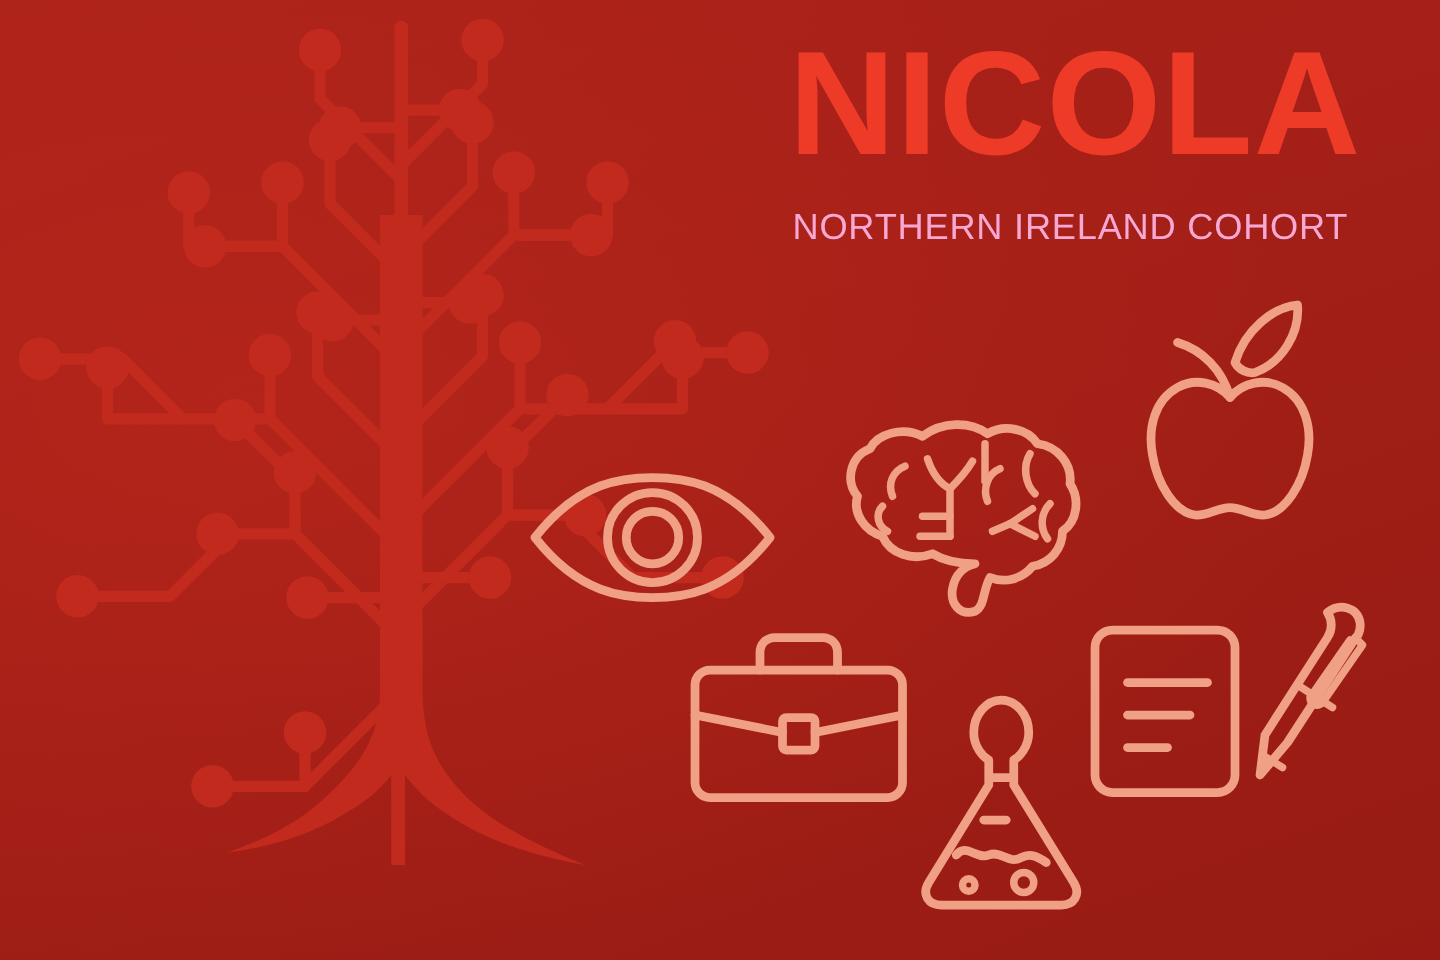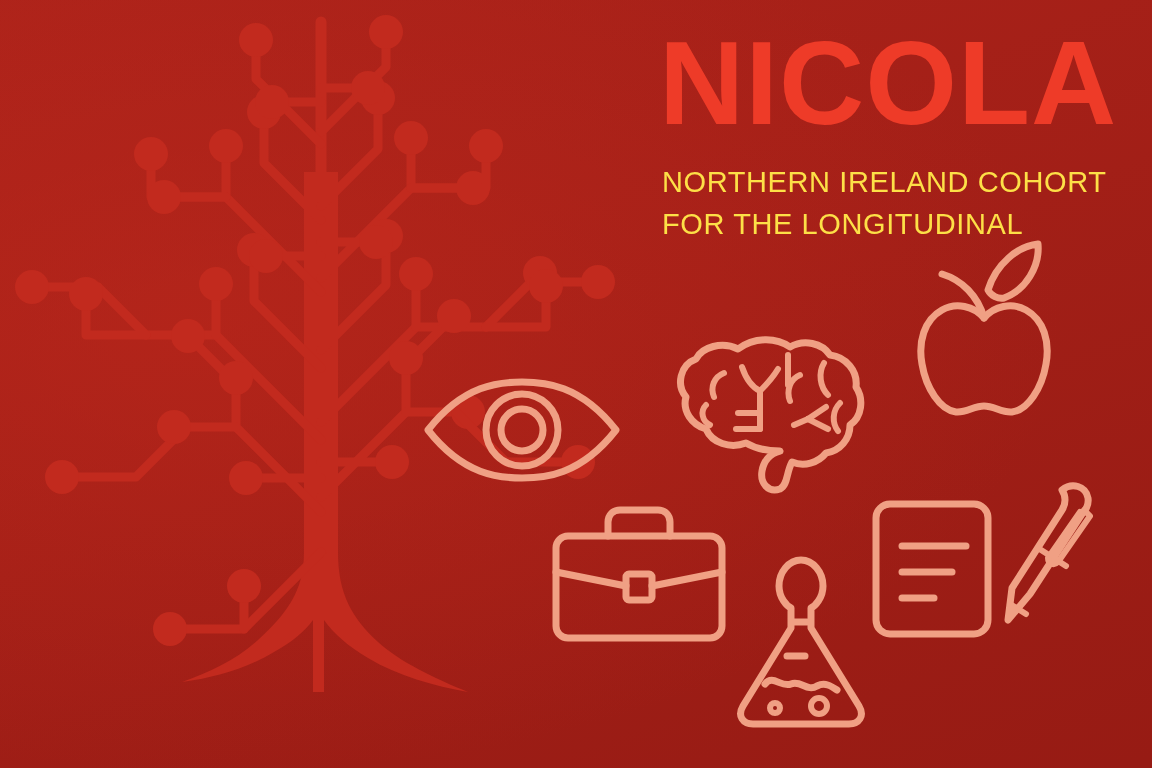--- a/index.html
+++ b/index.html
@@ -32,41 +32,41 @@
     left: -14px;
     top: -8px;
     width: 700px;
     height: 790px;
   }
   #tree-layer svg { display: block; width: 100%; height: 100%; }
 
   
   #text-block {
     position: absolute;
-    left: 659px;
+    left: 631px;
     top: 28px;
     width: 470px;
   }
   #title {
     margin: 0;
     font-size: 118px;
     line-height: 0.94;
     font-weight: bold;
     letter-spacing: 1px;
     color: #ee3b28;
     white-space: nowrap;
   }
   #subtitle {
     margin: 22px 0 0 3px;
   }
   .subtitle-line {
     font-size: 29px;
     line-height: 1.46;
     letter-spacing: 0.6px;
-    color: #fde047;
+    color: #f9a8d4;
     white-space: nowrap;
   }
 
   
   .icon {
     position: absolute;
   }
   .icon svg { display: block; width: 100%; height: 100%; overflow: visible; }
   .ln {
     fill: none;
@@ -199,21 +199,20 @@
         </g>
 
       </g>
     </svg>
   </div>
 
   <div id="text-block">
     <h1 id="title">NICOLA</h1>
     <div id="subtitle">
       <div class="subtitle-line">NORTHERN IRELAND COHORT</div>
-      <div class="subtitle-line">FOR THE LONGITUDINAL</div>
     </div>
   </div>
 
   <div class="icon" id="icon-eye">
     <svg viewBox="0 0 196 104">
       <path class="ln" d="M4 52 C40 6 76 4 98 4 C120 4 156 6 192 52 C156 98 120 100 98 100 C76 100 40 98 4 52 Z"></path>
       <circle class="ln" cx="98" cy="52" r="36"></circle>
       <circle class="ln" cx="98" cy="52" r="21"></circle>
     </svg>
   </div>

